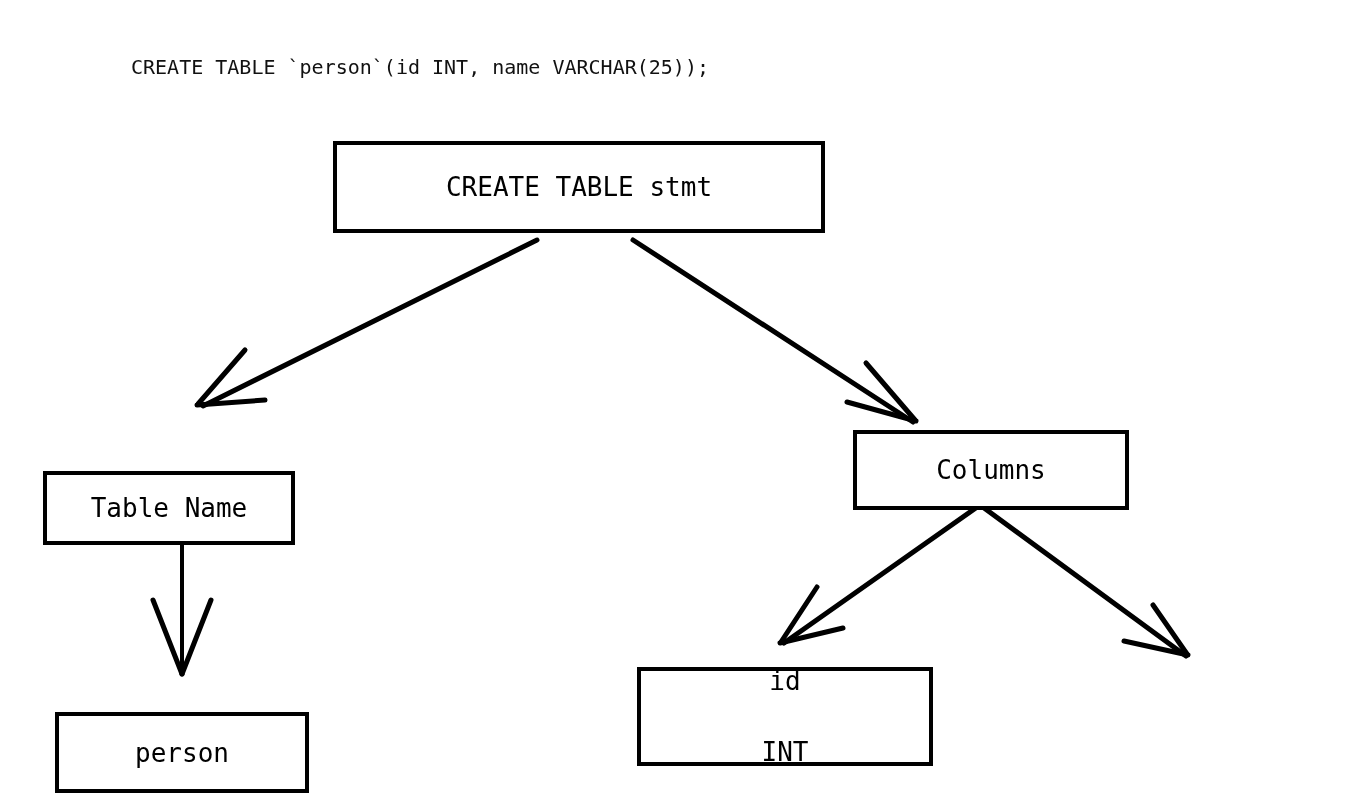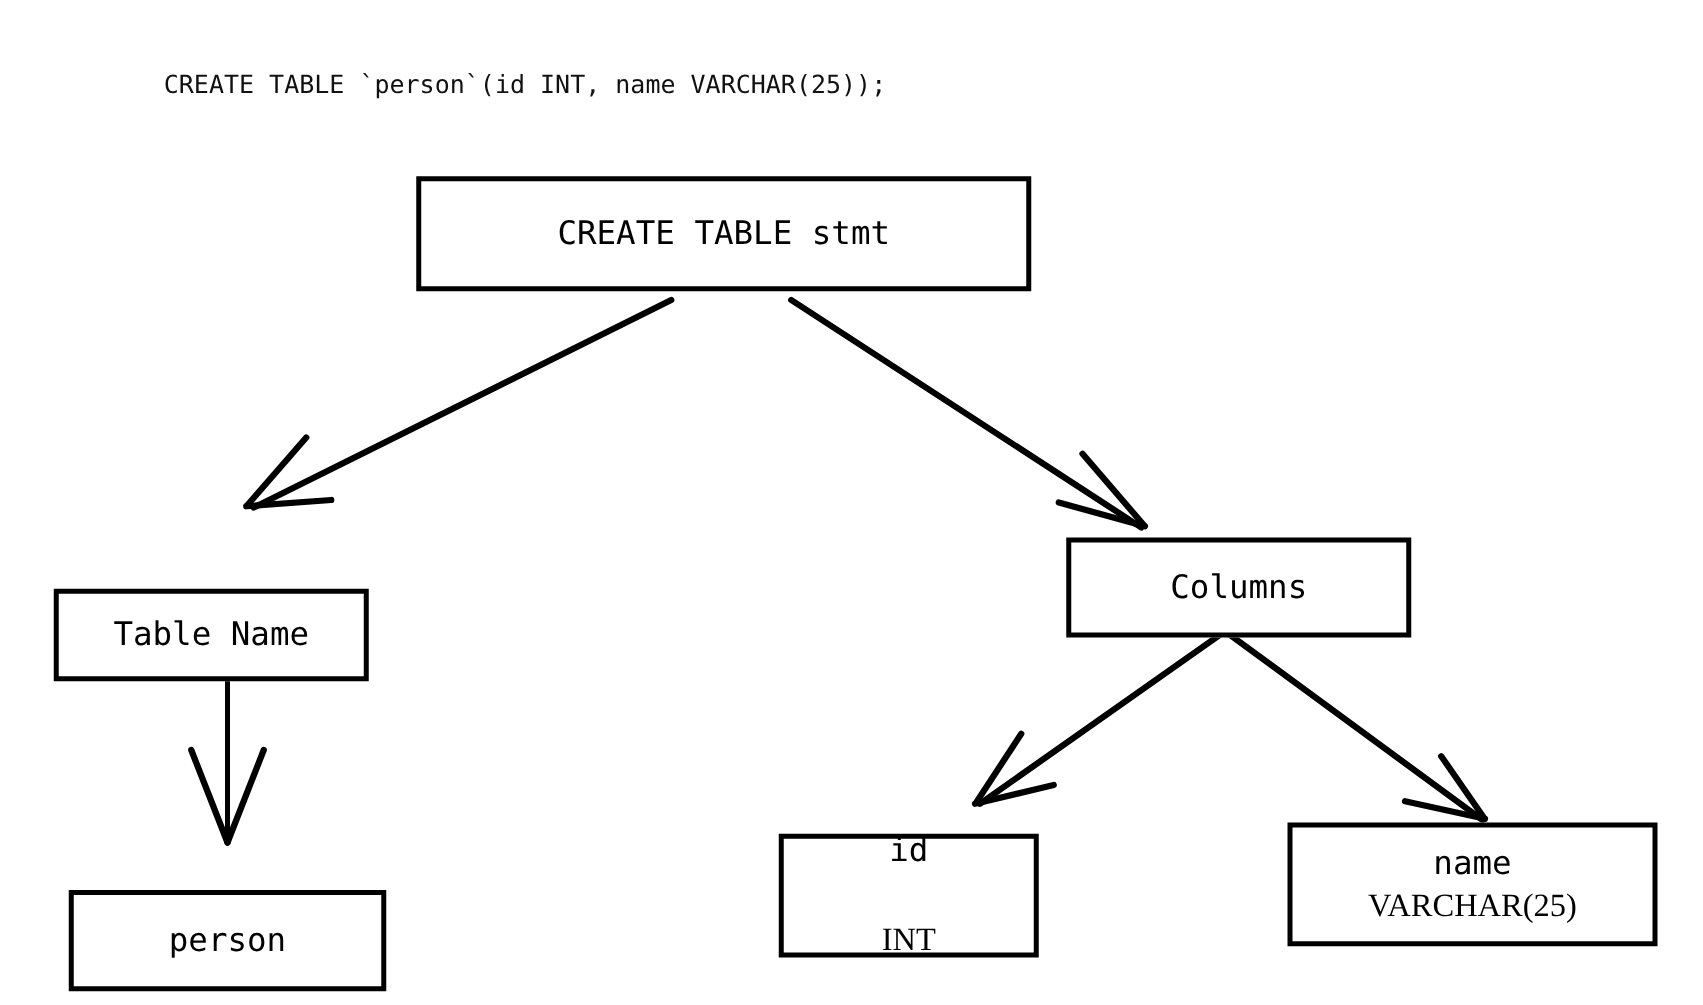--- a/index.html
+++ b/index.html
@@ -50,21 +50,20 @@
     align-items: center;
     justify-content: center;
     text-align: center;
     font-size: 26px;
     line-height: 34px;
     white-space: pre;
     z-index: 2;
   }
   .node .line2 {
     display: block;
-    font-family: Liberation Serif, serif;
   }
   #node-root {
     left: 333px;
     top: 141px;
     width: 492px;
     height: 92px;
   }
   #node-table-name {
     left: 43px;
     top: 423px;
@@ -78,23 +77,23 @@
     width: 276px;
     height: 80px;
   }
   #node-person {
     left: 55px;
     top: 712px;
     width: 254px;
     height: 81px;
   }
   #node-col-id {
-    left: 623px;
+    left: 637px;
     top: 667px;
-    width: 208px;
+    width: 296px;
     height: 99px;
     gap: 37px;
   }
   #node-col-name {
     left: 1030px;
     top: 658px;
     width: 296px;
     height: 99px;
   }
   .edge-line {
@@ -170,18 +169,14 @@
 
   <div class="node" id="node-person">
     <span>person</span>
   </div>
 
   <div class="node" id="node-col-id">
     <span>id</span>
     <span class="line2">INT</span>
   </div>
 
-  <div class="node" id="node-col-name">
-    <span>name</span>
-    <span class="line2">VARCHAR(25)</span>
-  </div>
 
 </div>
 
 </body></html>

